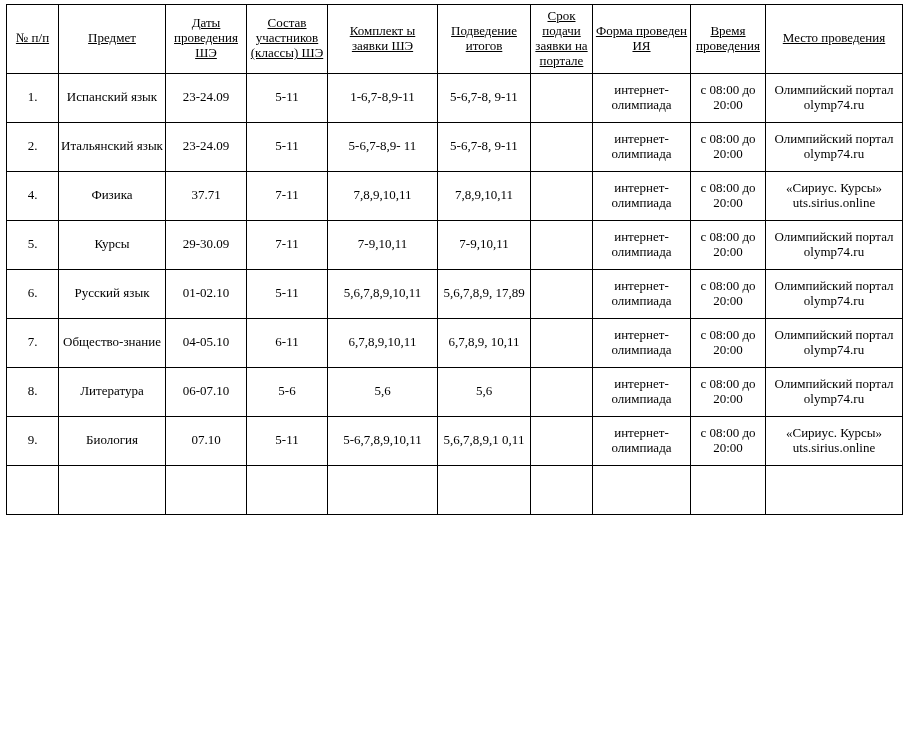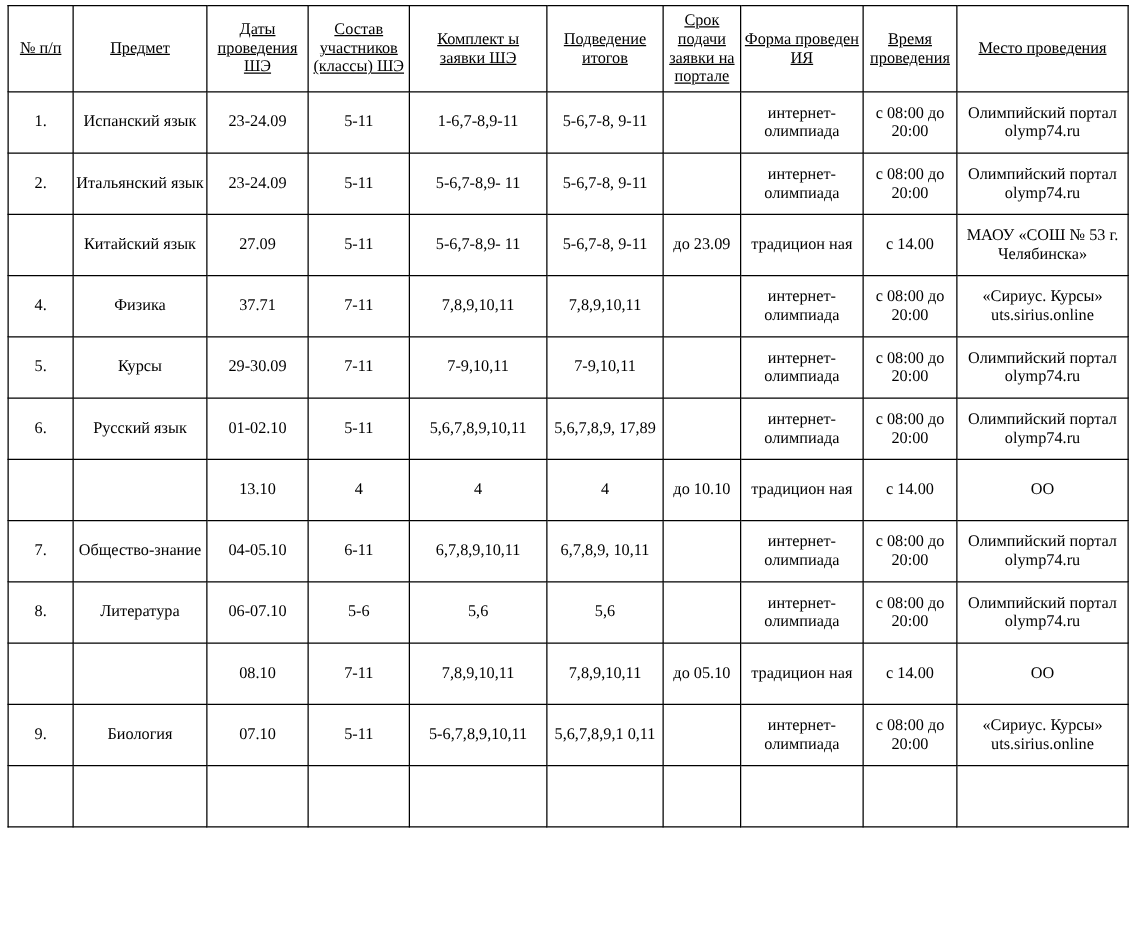--- a/index.html
+++ b/index.html
@@ -111,32 +111,20 @@
           <td class="tall">23-24.09</td>
           <td class="tall">5-11</td>
           <td class="tall">5-6,7-8,9- 11</td>
           <td class="tall">5-6,7-8, 9-11</td>
           <td class="tall"></td>
           <td class="tall">интернет-олимпиада</td>
           <td class="tall">с 08:00 до 20:00</td>
           <td class="tall">Олимпийский портал olymp74.ru</td>
         </tr>
         <tr>
-          <td class="cell-num tall"></td>
-          <td class="cell-subject tall">Китайский язык</td>
-          <td class="tall">27.09</td>
-          <td class="tall">5-11</td>
-          <td class="tall">5-6,7-8,9- 11</td>
-          <td class="tall">5-6,7-8, 9-11</td>
-          <td class="tall">до 23.09</td>
-          <td class="tall">традицион ная</td>
-          <td class="tall">с 14.00</td>
-          <td class="tall">МАОУ «СОШ № 53 г. Челябинска»</td>
-        </tr>
-        <tr>
           <td class="cell-num tall">4.</td>
           <td class="cell-subject tall">Физика</td>
           <td class="tall">37.71</td>
           <td class="tall">7-11</td>
           <td class="tall">7,8,9,10,11</td>
           <td class="tall">7,8,9,10,11</td>
           <td class="tall"></td>
           <td class="tall">интернет-олимпиада</td>
           <td class="tall">с 08:00 до 20:00</td>
           <td class="tall">«Сириус. Курсы» uts.sirius.online</td>
@@ -159,32 +147,20 @@
           <td class="tall">01-02.10</td>
           <td class="tall">5-11</td>
           <td class="tall">5,6,7,8,9,10,11</td>
           <td class="tall">5,6,7,8,9, 17,89</td>
           <td class="tall"></td>
           <td class="tall">интернет-олимпиада</td>
           <td class="tall">с 08:00 до 20:00</td>
           <td class="tall">Олимпийский портал olymp74.ru</td>
         </tr>
         <tr>
-          <td class="cell-num tall"></td>
-          <td class="cell-subject tall"></td>
-          <td class="tall">13.10</td>
-          <td class="tall">4</td>
-          <td class="tall">4</td>
-          <td class="tall">4</td>
-          <td class="tall">до 10.10</td>
-          <td class="tall">традицион ная</td>
-          <td class="tall">с 14.00</td>
-          <td class="tall">ОО</td>
-        </tr>
-        <tr>
           <td class="cell-num tall">7.</td>
           <td class="cell-subject tall">Общество-знание</td>
           <td class="tall">04-05.10</td>
           <td class="tall">6-11</td>
           <td class="tall">6,7,8,9,10,11</td>
           <td class="tall">6,7,8,9, 10,11</td>
           <td class="tall"></td>
           <td class="tall">интернет-олимпиада</td>
           <td class="tall">с 08:00 до 20:00</td>
           <td class="tall">Олимпийский портал olymp74.ru</td>
@@ -195,32 +171,20 @@
           <td class="tall">06-07.10</td>
           <td class="tall">5-6</td>
           <td class="tall">5,6</td>
           <td class="tall">5,6</td>
           <td class="tall"></td>
           <td class="tall">интернет-олимпиада</td>
           <td class="tall">с 08:00 до 20:00</td>
           <td class="tall">Олимпийский портал olymp74.ru</td>
         </tr>
         <tr>
-          <td class="cell-num tall"></td>
-          <td class="cell-subject tall"></td>
-          <td class="tall">08.10</td>
-          <td class="tall">7-11</td>
-          <td class="tall">7,8,9,10,11</td>
-          <td class="tall">7,8,9,10,11</td>
-          <td class="tall">до 05.10</td>
-          <td class="tall">традицион ная</td>
-          <td class="tall">с 14.00</td>
-          <td class="tall">ОО</td>
-        </tr>
-        <tr>
           <td class="cell-num tall">9.</td>
           <td class="cell-subject tall">Биология</td>
           <td class="tall">07.10</td>
           <td class="tall">5-11</td>
           <td class="tall">5-6,7,8,9,10,11</td>
           <td class="tall">5,6,7,8,9,1 0,11</td>
           <td class="tall"></td>
           <td class="tall">интернет-олимпиада</td>
           <td class="tall">с 08:00 до 20:00</td>
           <td class="tall">«Сириус. Курсы» uts.sirius.online</td>

